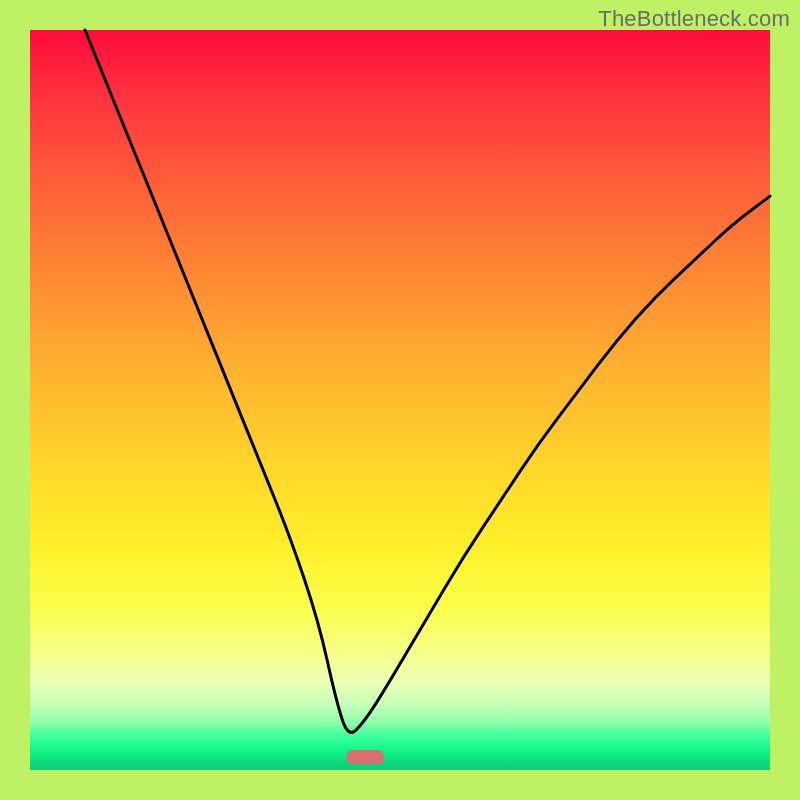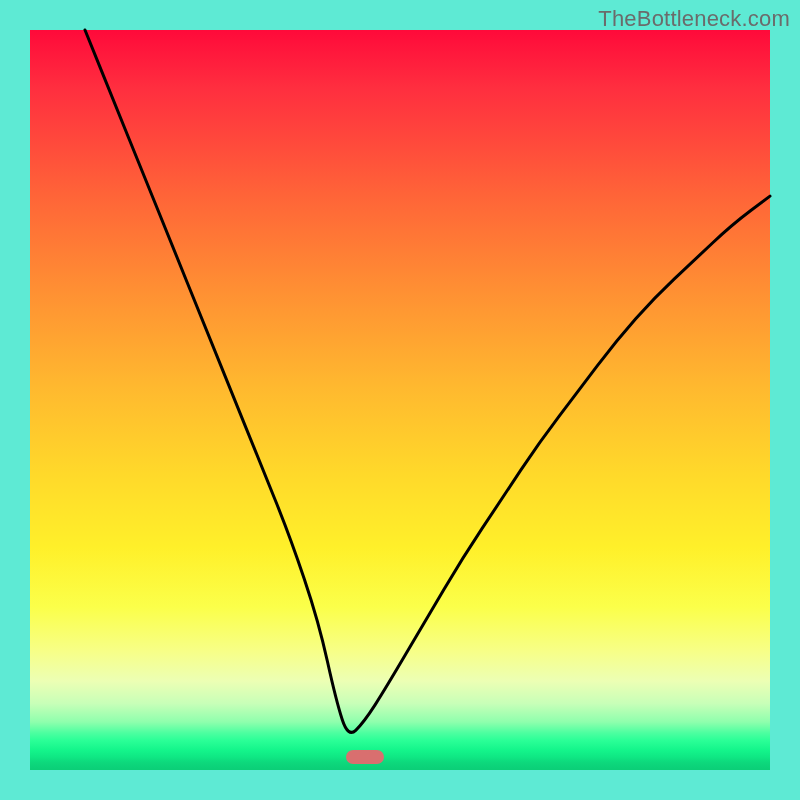--- a/index.html
+++ b/index.html
@@ -10,21 +10,21 @@
     background: #000;
     overflow: hidden;
     font-family: Arial, Helvetica, sans-serif;
   }
   .frame {
     position: absolute;
     top: 0;
     left: 0;
     width: 800px;
     height: 800px;
-    background: #5eead4;
+    background: #bef264;
   }
   .plot {
     position: absolute;
     top: 30px;
     left: 30px;
     width: 740px;
     height: 740px;
     
     background: linear-gradient(
       to bottom,

